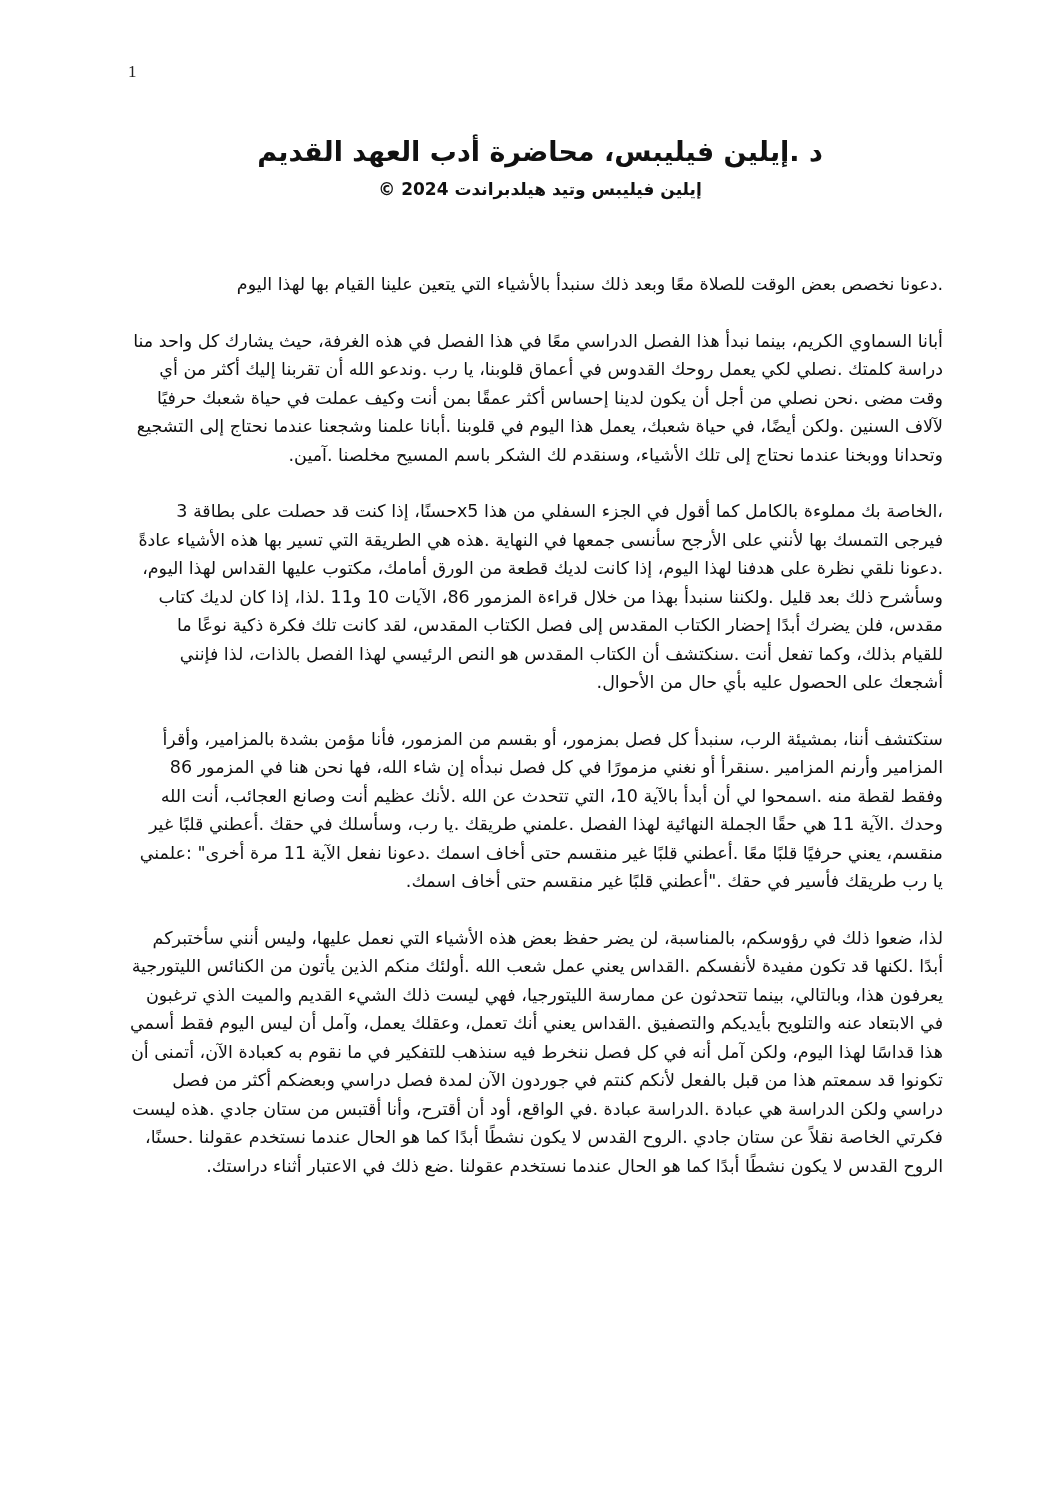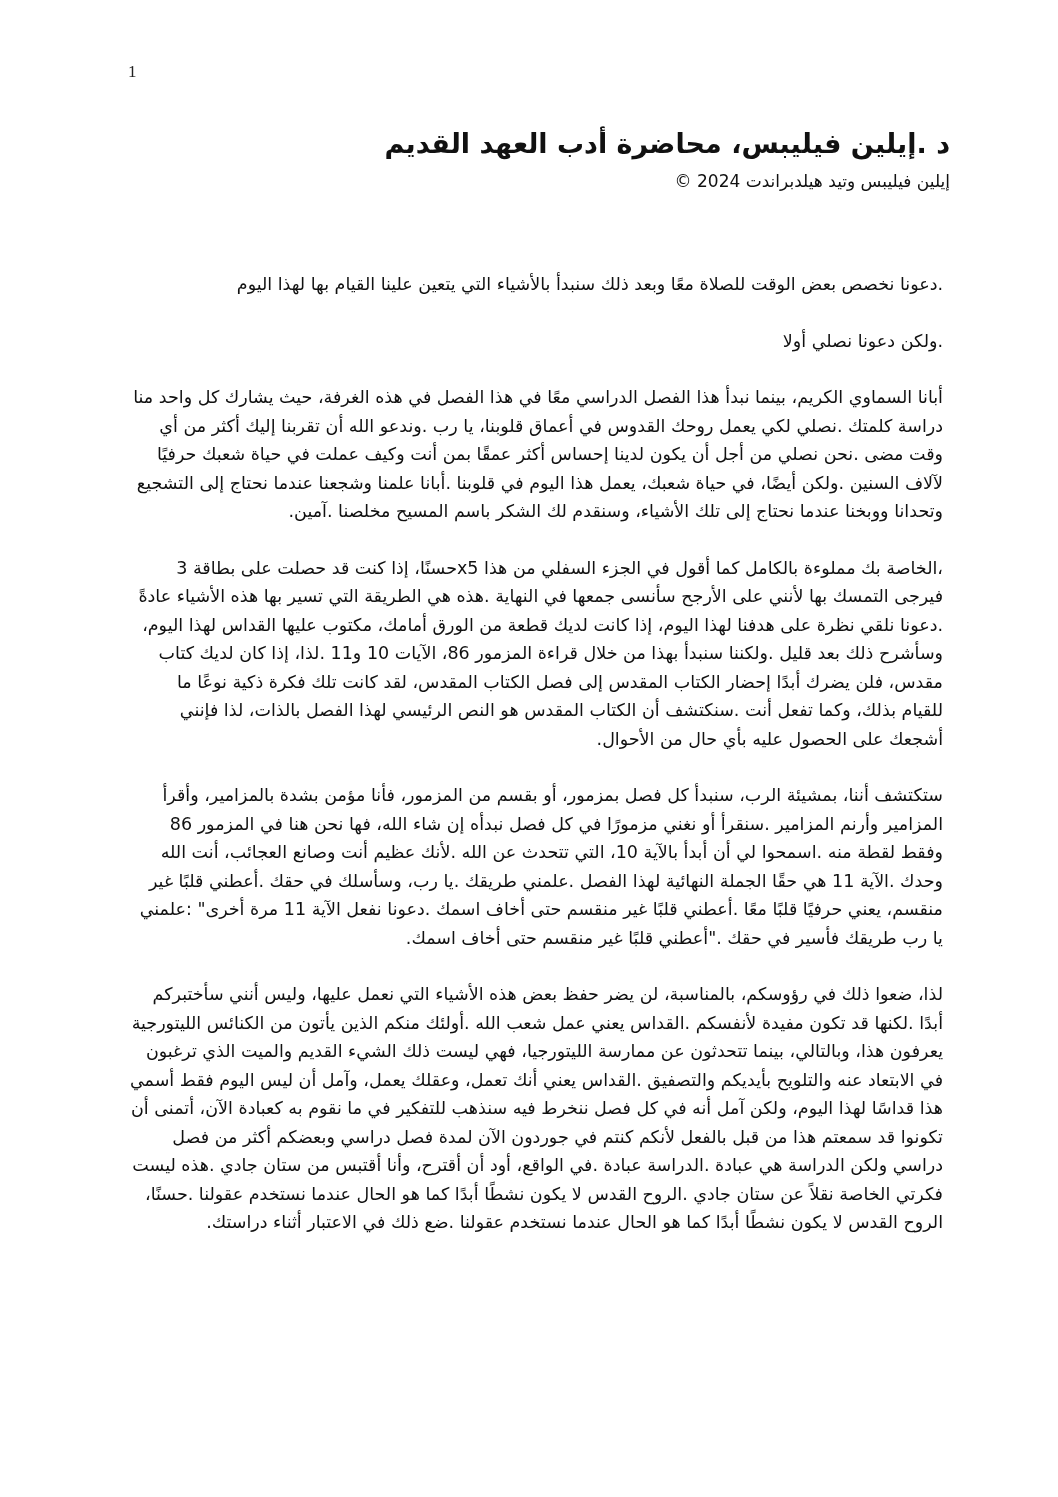--- a/index.html
+++ b/index.html
@@ -19,37 +19,37 @@
       left: 128px;
       top: 62px;
       font-family: "Liberation Serif", serif;
       font-size: 17px;
       color: #222;
     }
     .header {
       position: absolute;
       left: 130px;
       width: 820px;
-      top: 124px;
-      text-align: right;
+      top: 132px;
+      text-align: center;
       direction: rtl;
       font-family: "DejaVu Sans", sans-serif;
     }
     .title-line {
       font-size: 27px;
       font-weight: bold;
       line-height: 40px;
       margin: 0;
     }
     .copyright {
       font-family: "DejaVu Sans", sans-serif;
       font-size: 17px;
       line-height: 26px;
       margin-top: 4px;
-      font-weight: normal;
+      font-weight: bold;
     }
     .body-text {
       position: absolute;
       left: 130px;
       width: 820px;
       top: 270px;
       direction: rtl;
       text-align: right;
       font-family: "DejaVu Sans", sans-serif;
       font-size: 17.5px;
@@ -64,18 +64,17 @@
 
 <div class="page-number">1</div>
 
 <div class="header">
   <div class="title-line">د .إيلين فيليبس، محاضرة أدب العهد القديم</div>
   <div class="copyright">إيلين فيليبس وتيد هيلدبراندت 2024 ©</div>
 </div>
 
 <div class="body-text">
   <p class="para">.دعونا نخصص بعض الوقت للصلاة معًا وبعد ذلك سنبدأ بالأشياء التي يتعين علينا القيام بها لهذا اليوم</p>
-  <p class="para">.ولكن دعونا نصلي أولا</p>
   <p class="para">أبانا السماوي الكريم، بينما نبدأ هذا الفصل الدراسي معًا في هذا الفصل في هذه الغرفة، حيث يشارك كل واحد منا دراسة كلمتك .نصلي لكي يعمل روحك القدوس في أعماق قلوبنا، يا رب .وندعو الله أن تقربنا إليك أكثر من أي وقت مضى .نحن نصلي من أجل أن يكون لدينا إحساس أكثر عمقًا بمن أنت وكيف عملت في حياة شعبك حرفيًا لآلاف السنين .ولكن أيضًا، في حياة شعبك، يعمل هذا اليوم في قلوبنا .أبانا علمنا وشجعنا عندما نحتاج إلى التشجيع وتحدانا ووبخنا عندما نحتاج إلى تلك الأشياء، وسنقدم لك الشكر باسم المسيح مخلصنا .آمين.</p>
   <p class="para">،الخاصة بك مملوءة بالكامل كما أقول في الجزء السفلي من هذا x5حسنًا، إذا كنت قد حصلت على بطاقة 3 فيرجى التمسك بها لأنني على الأرجح سأنسى جمعها في النهاية .هذه هي الطريقة التي تسير بها هذه الأشياء عادةً .دعونا نلقي نظرة على هدفنا لهذا اليوم، إذا كانت لديك قطعة من الورق أمامك، مكتوب عليها القداس لهذا اليوم، وسأشرح ذلك بعد قليل .ولكننا سنبدأ بهذا من خلال قراءة المزمور 86، الآيات 10 و11 .لذا، إذا كان لديك كتاب مقدس، فلن يضرك أبدًا إحضار الكتاب المقدس إلى فصل الكتاب المقدس، لقد كانت تلك فكرة ذكية نوعًا ما للقيام بذلك، وكما تفعل أنت .سنكتشف أن الكتاب المقدس هو النص الرئيسي لهذا الفصل بالذات، لذا فإنني أشجعك على الحصول عليه بأي حال من الأحوال.</p>
   <p class="para">ستكتشف أننا، بمشيئة الرب، سنبدأ كل فصل بمزمور، أو بقسم من المزمور، فأنا مؤمن بشدة بالمزامير، وأقرأ المزامير وأرنم المزامير .سنقرأ أو نغني مزمورًا في كل فصل نبدأه إن شاء الله، فها نحن هنا في المزمور 86 وفقط لقطة منه .اسمحوا لي أن أبدأ بالآية 10، التي تتحدث عن الله .لأنك عظيم أنت وصانع العجائب، أنت الله وحدك .الآية 11 هي حقًا الجملة النهائية لهذا الفصل .علمني طريقك .يا رب، وسأسلك في حقك .أعطني قلبًا غير منقسم، يعني حرفيًا قلبًا معًا .أعطني قلبًا غير منقسم حتى أخاف اسمك .دعونا نفعل الآية 11 مرة أخرى" :علمني يا رب طريقك فأسير في حقك ."أعطني قلبًا غير منقسم حتى أخاف اسمك.</p>
   <p class="para">لذا، ضعوا ذلك في رؤوسكم، بالمناسبة، لن يضر حفظ بعض هذه الأشياء التي نعمل عليها، وليس أنني سأختبركم أبدًا .لكنها قد تكون مفيدة لأنفسكم .القداس يعني عمل شعب الله .أولئك منكم الذين يأتون من الكنائس الليتورجية يعرفون هذا، وبالتالي، بينما تتحدثون عن ممارسة الليتورجيا، فهي ليست ذلك الشيء القديم والميت الذي ترغبون في الابتعاد عنه والتلويح بأيديكم والتصفيق .القداس يعني أنك تعمل، وعقلك يعمل، وآمل أن ليس اليوم فقط أسمي هذا قداسًا لهذا اليوم، ولكن آمل أنه في كل فصل ننخرط فيه سنذهب للتفكير في ما نقوم به كعبادة الآن، أتمنى أن تكونوا قد سمعتم هذا من قبل بالفعل لأنكم كنتم في جوردون الآن لمدة فصل دراسي وبعضكم أكثر من فصل دراسي ولكن الدراسة هي عبادة .الدراسة عبادة .في الواقع، أود أن أقترح، وأنا أقتبس من ستان جادي .هذه ليست فكرتي الخاصة نقلاً عن ستان جادي .الروح القدس لا يكون نشطًا أبدًا كما هو الحال عندما نستخدم عقولنا .حسنًا، الروح القدس لا يكون نشطًا أبدًا كما هو الحال عندما نستخدم عقولنا .ضع ذلك في الاعتبار أثناء دراستك.</p>
 </div>
 
 </body></html>

